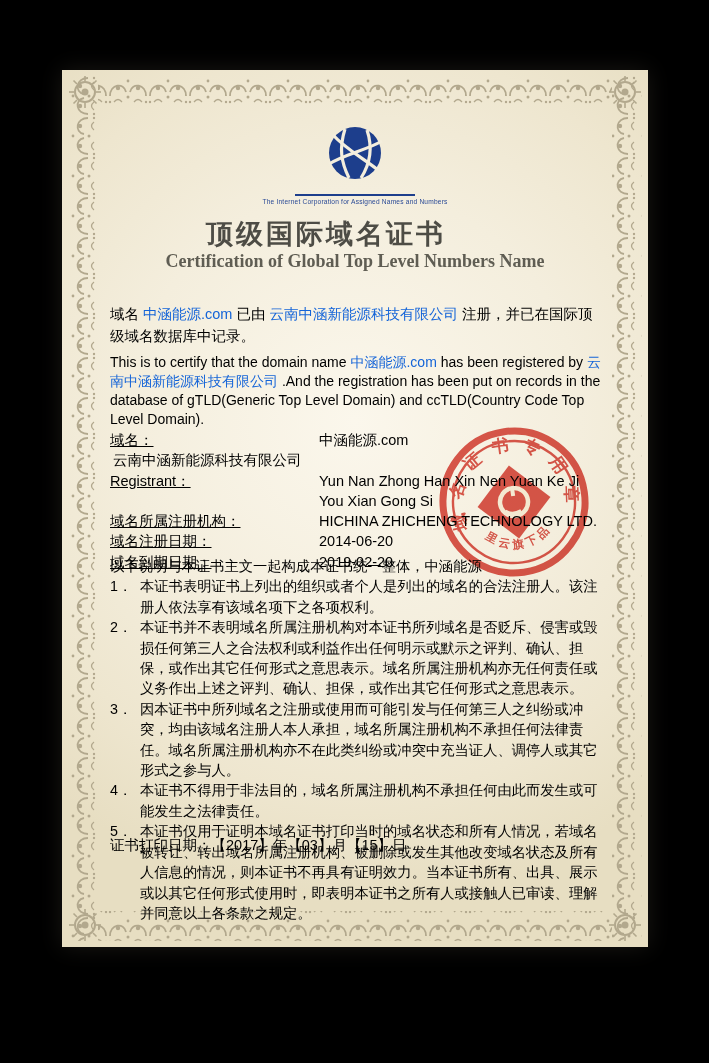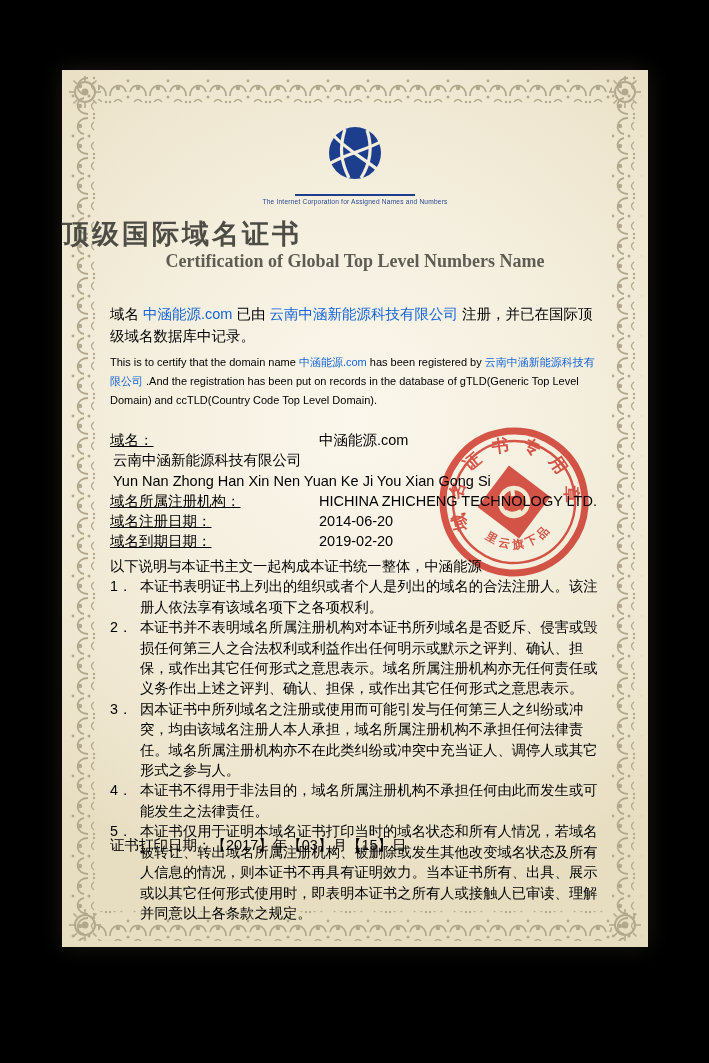--- a/index.html
+++ b/index.html
@@ -13,28 +13,28 @@
     background:radial-gradient(ellipse 80% 55% at 50% 40%, #fbf7ec 0%, #f4eedd 48%, #eee6cf 78%, #e7dec2 100%);
     box-shadow:0 0 22px rgba(255,240,200,0.10);
   }
   .frame{position:absolute;left:6px;top:6px;}
 
   .logo-block{position:absolute;left:0;top:54px;width:586px;text-align:center;}
   .logo-line{width:120px;height:2px;background:#1d3e8c;margin:4px auto 2px auto;}
   .logo-name{color:#1d3e8c;font-weight:bold;font-size:21px;letter-spacing:7px;margin-left:7px;line-height:20px;}
   .logo-tagline{color:#2a4a96;font-size:6.6px;letter-spacing:.2px;margin-top:1px;}
 
-  .title-zh{position:absolute;left:0;top:146px;width:528px;
+  .title-zh{position:absolute;left:0;top:146px;width:528px;text-align:center;
     font-size:27px;font-weight:bold;color:#4d4c45;letter-spacing:3px;}
   .title-en{position:absolute;left:0;top:181px;width:586px;text-align:center;
     font-family:"Liberation Serif","DejaVu Serif",serif;font-size:18px;font-weight:bold;color:#5f5d53;}
 
   .para{position:absolute;left:48px;width:492px;}
   .para-zh{top:233px;font-size:14.5px;line-height:22px;}
-  .para-en{top:283px;font-size:11px;line-height:19px;}
+  .para-en{top:283px;font-size:14px;line-height:19px;}
   .blue{color:#1464d8;}
 
   .details{position:absolute;left:48px;top:360px;width:492px;font-size:14.5px;}
   .detail-row{display:flex;line-height:20.3px;}
   .detail-label{width:206px;text-align:left;flex:0 0 auto;text-decoration:underline;}
   .detail-value{margin-left:3px;}
 
   .terms{position:absolute;left:48px;top:486px;width:492px;font-size:14.3px;line-height:20.4px;}
   .term-item{display:flex;}
   .term-num{flex:0 0 30px;}
@@ -135,20 +135,21 @@
 
   <div class="details">
     <div class="detail-row">
       <span class="detail-label">域名：</span>
       <span class="detail-value">中涵能源.com</span>
     </div>
     <div class="detail-row">
       <span class="detail-value">云南中涵新能源科技有限公司</span>
     </div>
     <div class="detail-row">
+      <span class="detail-label">Registrant：</span>
       <span class="detail-value">Yun Nan Zhong Han Xin Nen Yuan Ke Ji You Xian Gong Si</span>
     </div>
     <div class="detail-row">
       <span class="detail-label">域名所属注册机构：</span>
       <span class="detail-value">HICHINA ZHICHENG TECHNOLOGY LTD.</span>
     </div>
     <div class="detail-row">
       <span class="detail-label">域名注册日期：</span>
       <span class="detail-value">2014-06-20</span>
     </div>

